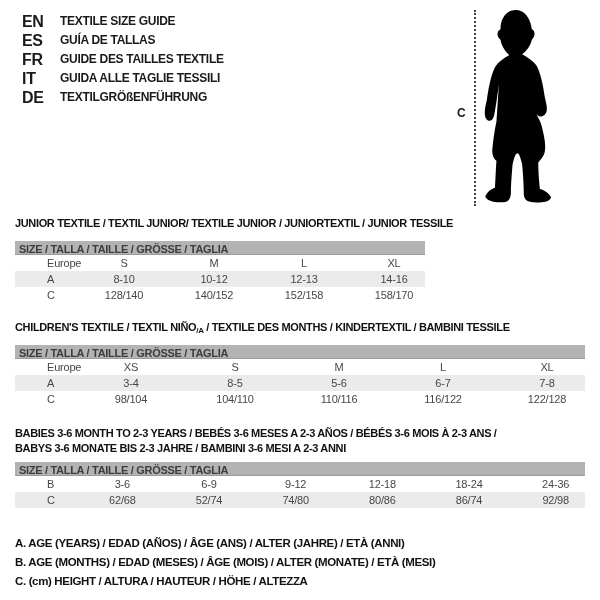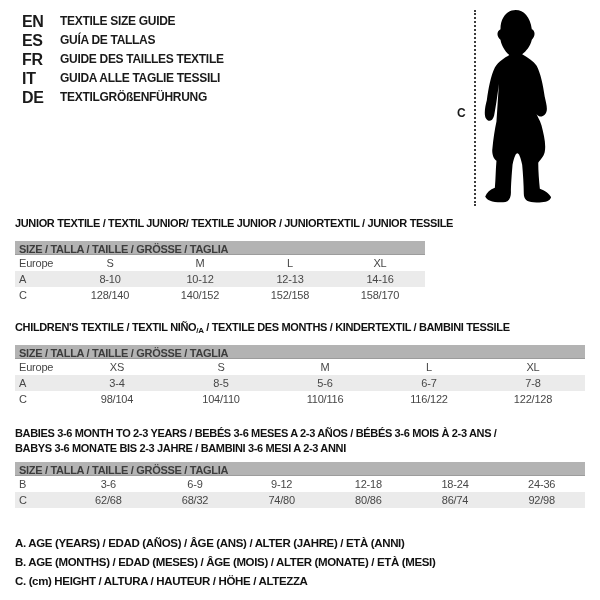--- a/index.html
+++ b/index.html
@@ -40,21 +40,21 @@
     height:14px; line-height:16px;
     background:#b3b3b3; border-bottom:1px solid #9c9c9c;
     color:#3c3c3c; font-weight:600; font-size:11px; letter-spacing:-0.3px;
     padding-left:4px; white-space:nowrap;
   }
   .trow { display:grid; height:16px; line-height:16px; font-size:11px; color:#474747; letter-spacing:-0.2px; }
   .t1 .trow { grid-template-columns:50px repeat(4,1fr); }
   .t2 .trow { grid-template-columns:50px repeat(5,1fr); }
   .t3 .trow { grid-template-columns:50px repeat(6,1fr); }
   .trow.alt { background:#ebebeb; }
-  .cell { text-align:center; }
+  .cell { text-align:center;margin-left:28px; }
   .cell.lbl { text-align:left; padding-left:4px; }
 
   
   .legend { position:absolute; left:15px; top:534px; }
   .legend-line { font-weight:700; font-size:11.5px; letter-spacing:-0.35px; line-height:19px; white-space:nowrap; color:#111; }
 </style>
 </head>
 <body>
 
 <div class="lang-list">
@@ -185,21 +185,21 @@
     <div class="cell">3-6</div>
     <div class="cell">6-9</div>
     <div class="cell">9-12</div>
     <div class="cell">12-18</div>
     <div class="cell">18-24</div>
     <div class="cell">24-36</div>
   </div>
   <div class="trow alt">
     <div class="cell lbl">C</div>
     <div class="cell">62/68</div>
-    <div class="cell">68/32</div>
+    <div class="cell">52/74</div>
     <div class="cell">74/80</div>
     <div class="cell">80/86</div>
     <div class="cell">86/74</div>
     <div class="cell">92/98</div>
   </div>
 </div>
 
 <div class="legend">
   <div class="legend-line">A. AGE (YEARS) / EDAD (AÑOS) / ÂGE (ANS) / ALTER (JAHRE) / ETÀ (ANNI)</div>
   <div class="legend-line">B. AGE (MONTHS) / EDAD (MESES) / ÂGE (MOIS) / ALTER (MONATE) / ETÀ (MESI)</div>

